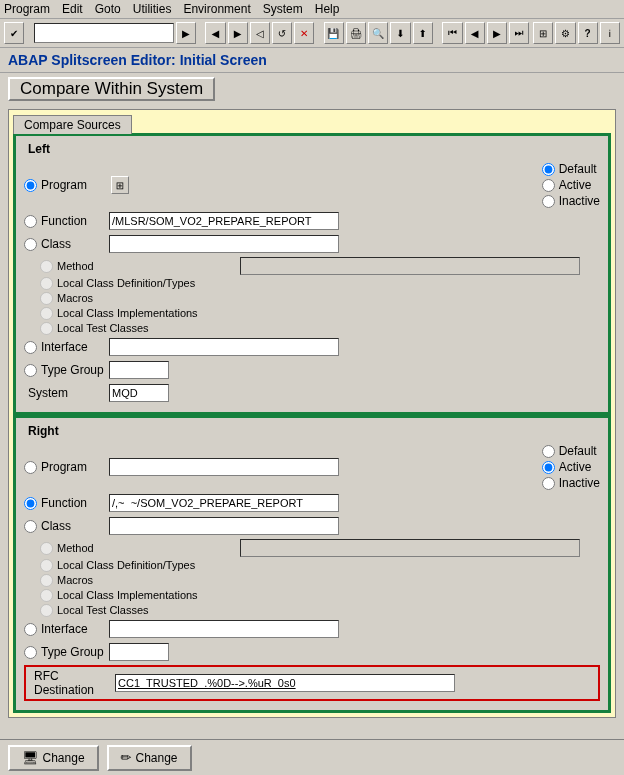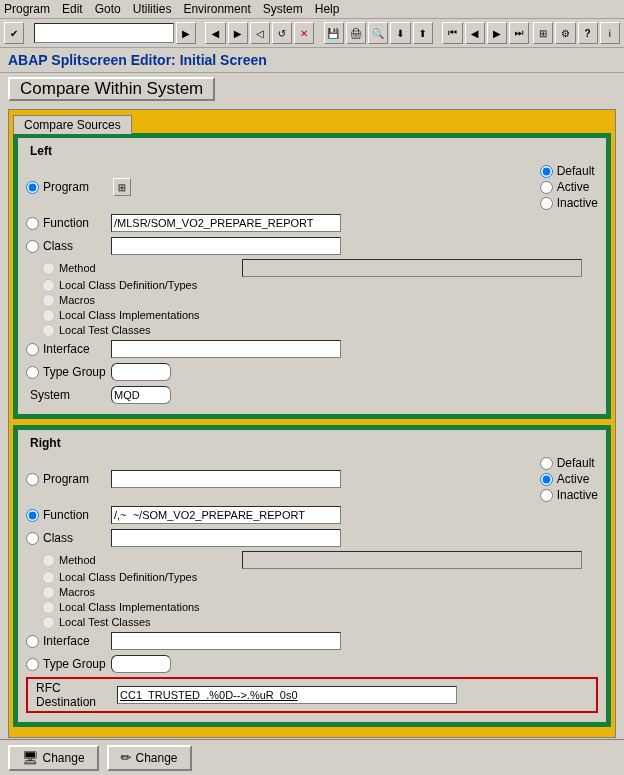--- a/index.html
+++ b/index.html
@@ -68,43 +68,42 @@
       border: 2px solid;
       border-top-color: #ffffff;
       border-left-color: #ffffff;
       border-right-color: #808080;
       border-bottom-color: #808080;
       cursor: pointer;
       font-size: 17px;
     }
     .main-panel {
       margin: 4px 8px;
-      background: #eab308;
+      background: #fef9c3;
       border: 1px solid #808080;
       padding: 4px;
     }
     .tab-strip {
       display: flex;
       align-items: flex-end;
       margin-bottom: 0;
     }
     .tab {
       padding: 2px 10px;
       background: #d4d0c8;
       border: 1px solid #808080;
       border-bottom: none;
       font-size: 12px;
       cursor: pointer;
       position: relative;
       top: 1px;
     }
     .section {
-      border: 5px solid #15803d;
-      background: #d4d0c8;
-      margin-bottom: 6px;
+      border: 3px solid #15803d;
+      background: #d4d0c8;
       padding: 6px 8px;
     }
     .section-title {
       font-size: 12px;
       font-weight: bold;
       margin-bottom: 6px;
       background: #d4d0c8;
       display: inline-block;
       padding: 0 4px;
     }
@@ -130,21 +129,20 @@
       border: 1px inset #808080;
       background: white;
       padding: 0 2px;
       font-size: 11px;
     }
     .field-input.highlighted {
       background: #ffff99;
     }
     .field-input.short {
       width: 60px;
-      border-radius: 6px;
     }
     .right-options {
       display: flex;
       flex-direction: column;
       align-items: flex-start;
       margin-left: auto;
       gap: 2px;
     }
     .right-radio {
       display: flex;

